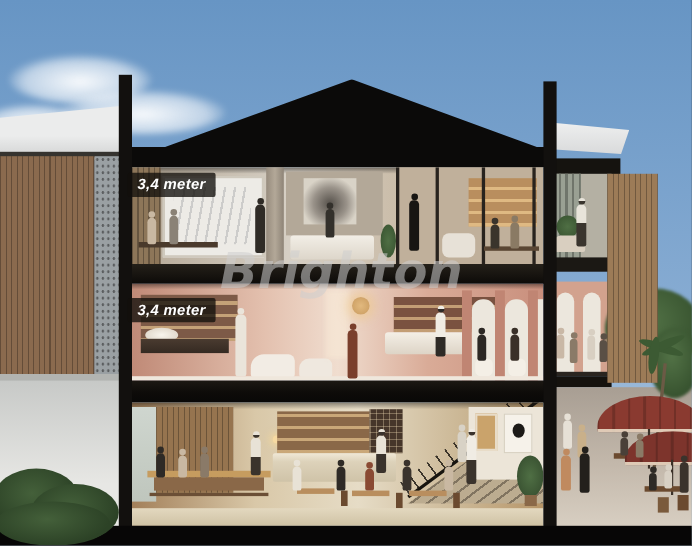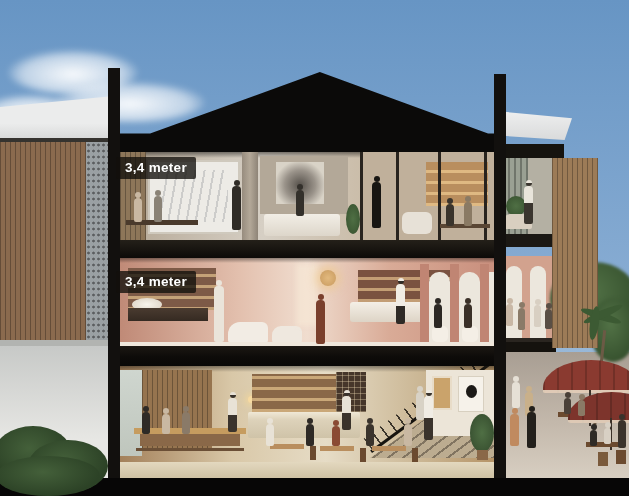--- a/index.html
+++ b/index.html
@@ -1,19 +1,20 @@
 <!DOCTYPE html>
 <html style="--sky-top: #6795c4; --sky-mid: #86abd2; --sky-bottom: #b9cfe3; --roof-black: #0b0a09; --frame-black: #12100e; --slab-black: #16130f; --label-bg: rgba(18,15,12,0.78); --label-text: #ffffff; --watermark: rgba(205,205,205,0.55); --neighbor-white: #ebecec; --wood-slat: #8a6a4e; --screen-grey: #9aa0a3; --office-wall: #c2b39f; --whiteboard: #edebe6; --salon-wall: #cf9f8d; --salon-pilaster: #c08573; --salon-arch: #ece7dd; --resto-wood: #a37a52; --street-ground: #c3b8ab; --umbrella: #8a3a30; --pillar-wood: #9c7b57; --foliage: #44603a; --foliage-dark: #2c4226; --glow-gold: #e2b97e;"><head>
 <meta charset="utf-8">
 <style>
   html,body{margin:0;padding:0;background:#222;}
   .scene{
     position:relative;width:629px;height:496px;overflow:hidden;
     background:linear-gradient(180deg,var(--sky-top) 0%,var(--sky-mid) 55%,var(--sky-bottom) 100%);
     font-family:"Liberation Sans",sans-serif;
+    font-style:italic;
   }
   .abs{position:absolute;}
   .cloud{position:absolute;background:radial-gradient(ellipse at 50% 55%,rgba(255,255,255,.95) 0%,rgba(255,255,255,.55) 55%,rgba(255,255,255,0) 75%);filter:blur(3px);border-radius:50%;}
   .person{position:absolute;border-radius:4px 4px 2px 2px;z-index:4;}
   .person::before{content:"";position:absolute;top:-6px;left:50%;transform:translateX(-50%);width:6px;height:6px;border-radius:50%;background:inherit;}
   .floor{position:absolute;left:120px;width:374px;overflow:hidden;z-index:3;}
   .slab{position:absolute;left:114px;width:384px;z-index:3;}
   .post{position:absolute;width:12px;background:var(--frame-black);z-index:5;}
   .height-label{
     position:absolute;z-index:9;
@@ -221,14 +222,15 @@
     <div class="abs" style="left:240px;top:82px;width:6px;height:14px;background:#6b4a2f;"></div>
     <div class="abs" style="left:292px;top:82px;width:6px;height:14px;background:#6b4a2f;"></div>
     <div class="abs" style="left:0;top:96px;width:374px;height:16px;background:linear-gradient(180deg,#e3d8bf,#cfc2a4);"></div>
   </div>
 
   <div class="abs" style="left:0;top:478px;width:629px;height:18px;background:#070606;z-index:6;"></div>
 
   <div class="height-label" style="left:116px;top:157px;">3,4 meter</div>
   <div class="height-label" style="left:116px;top:271px;">3,4 meter</div>
 
+  <div class="watermark">Brighton</div>
 
 </div>
 
 </body></html>

